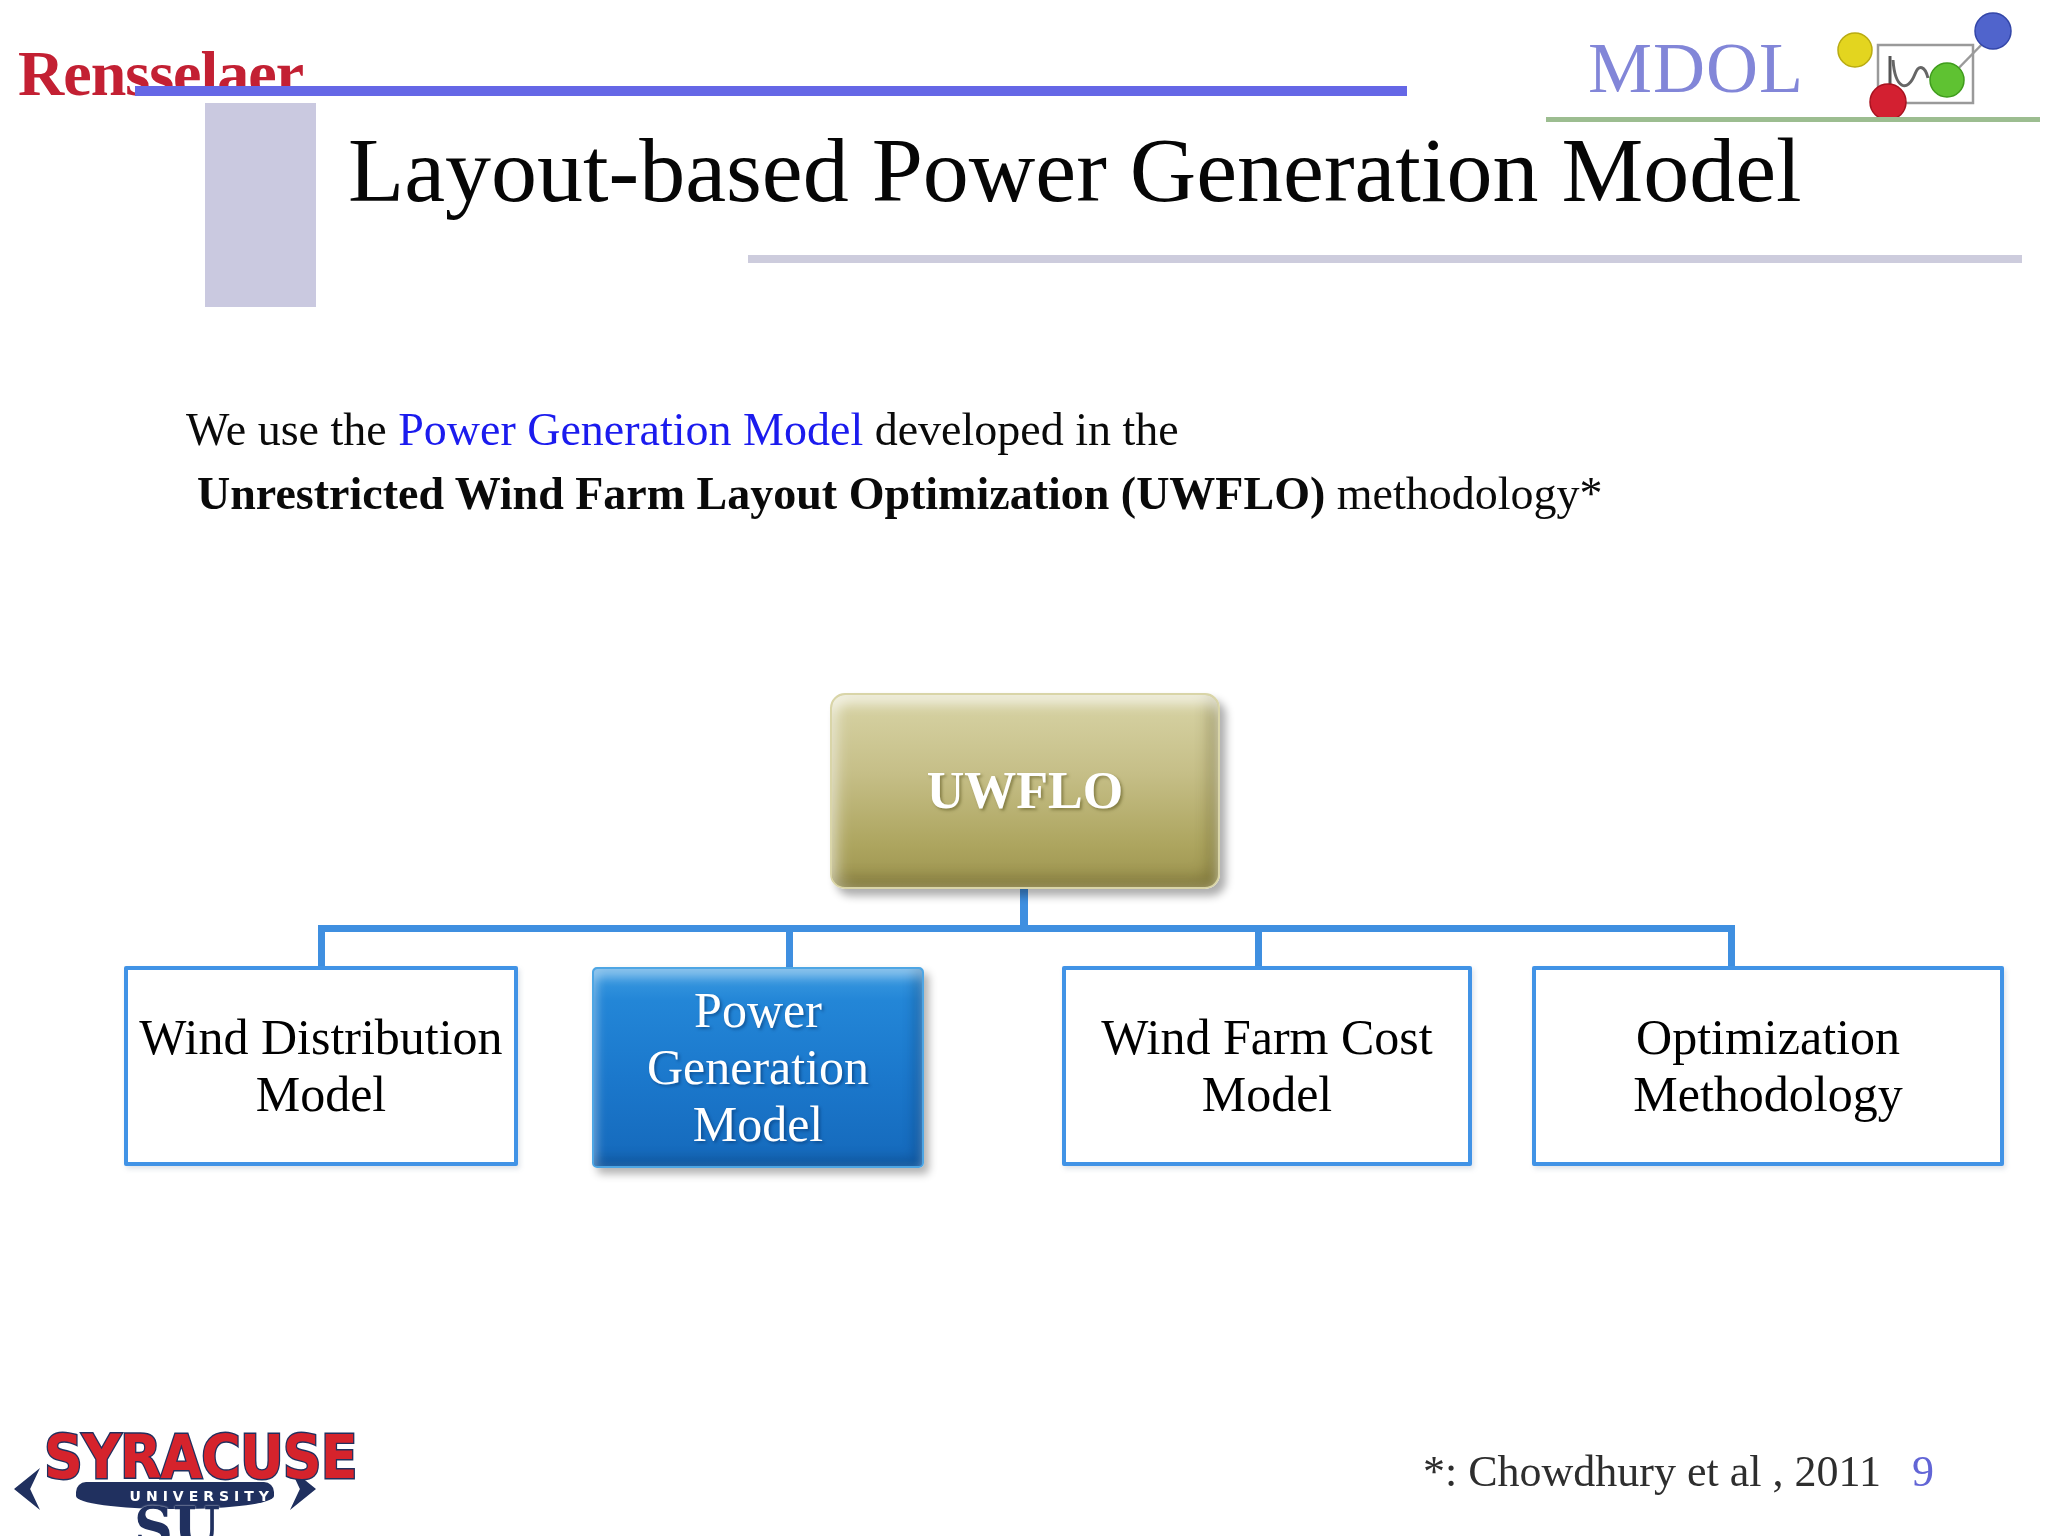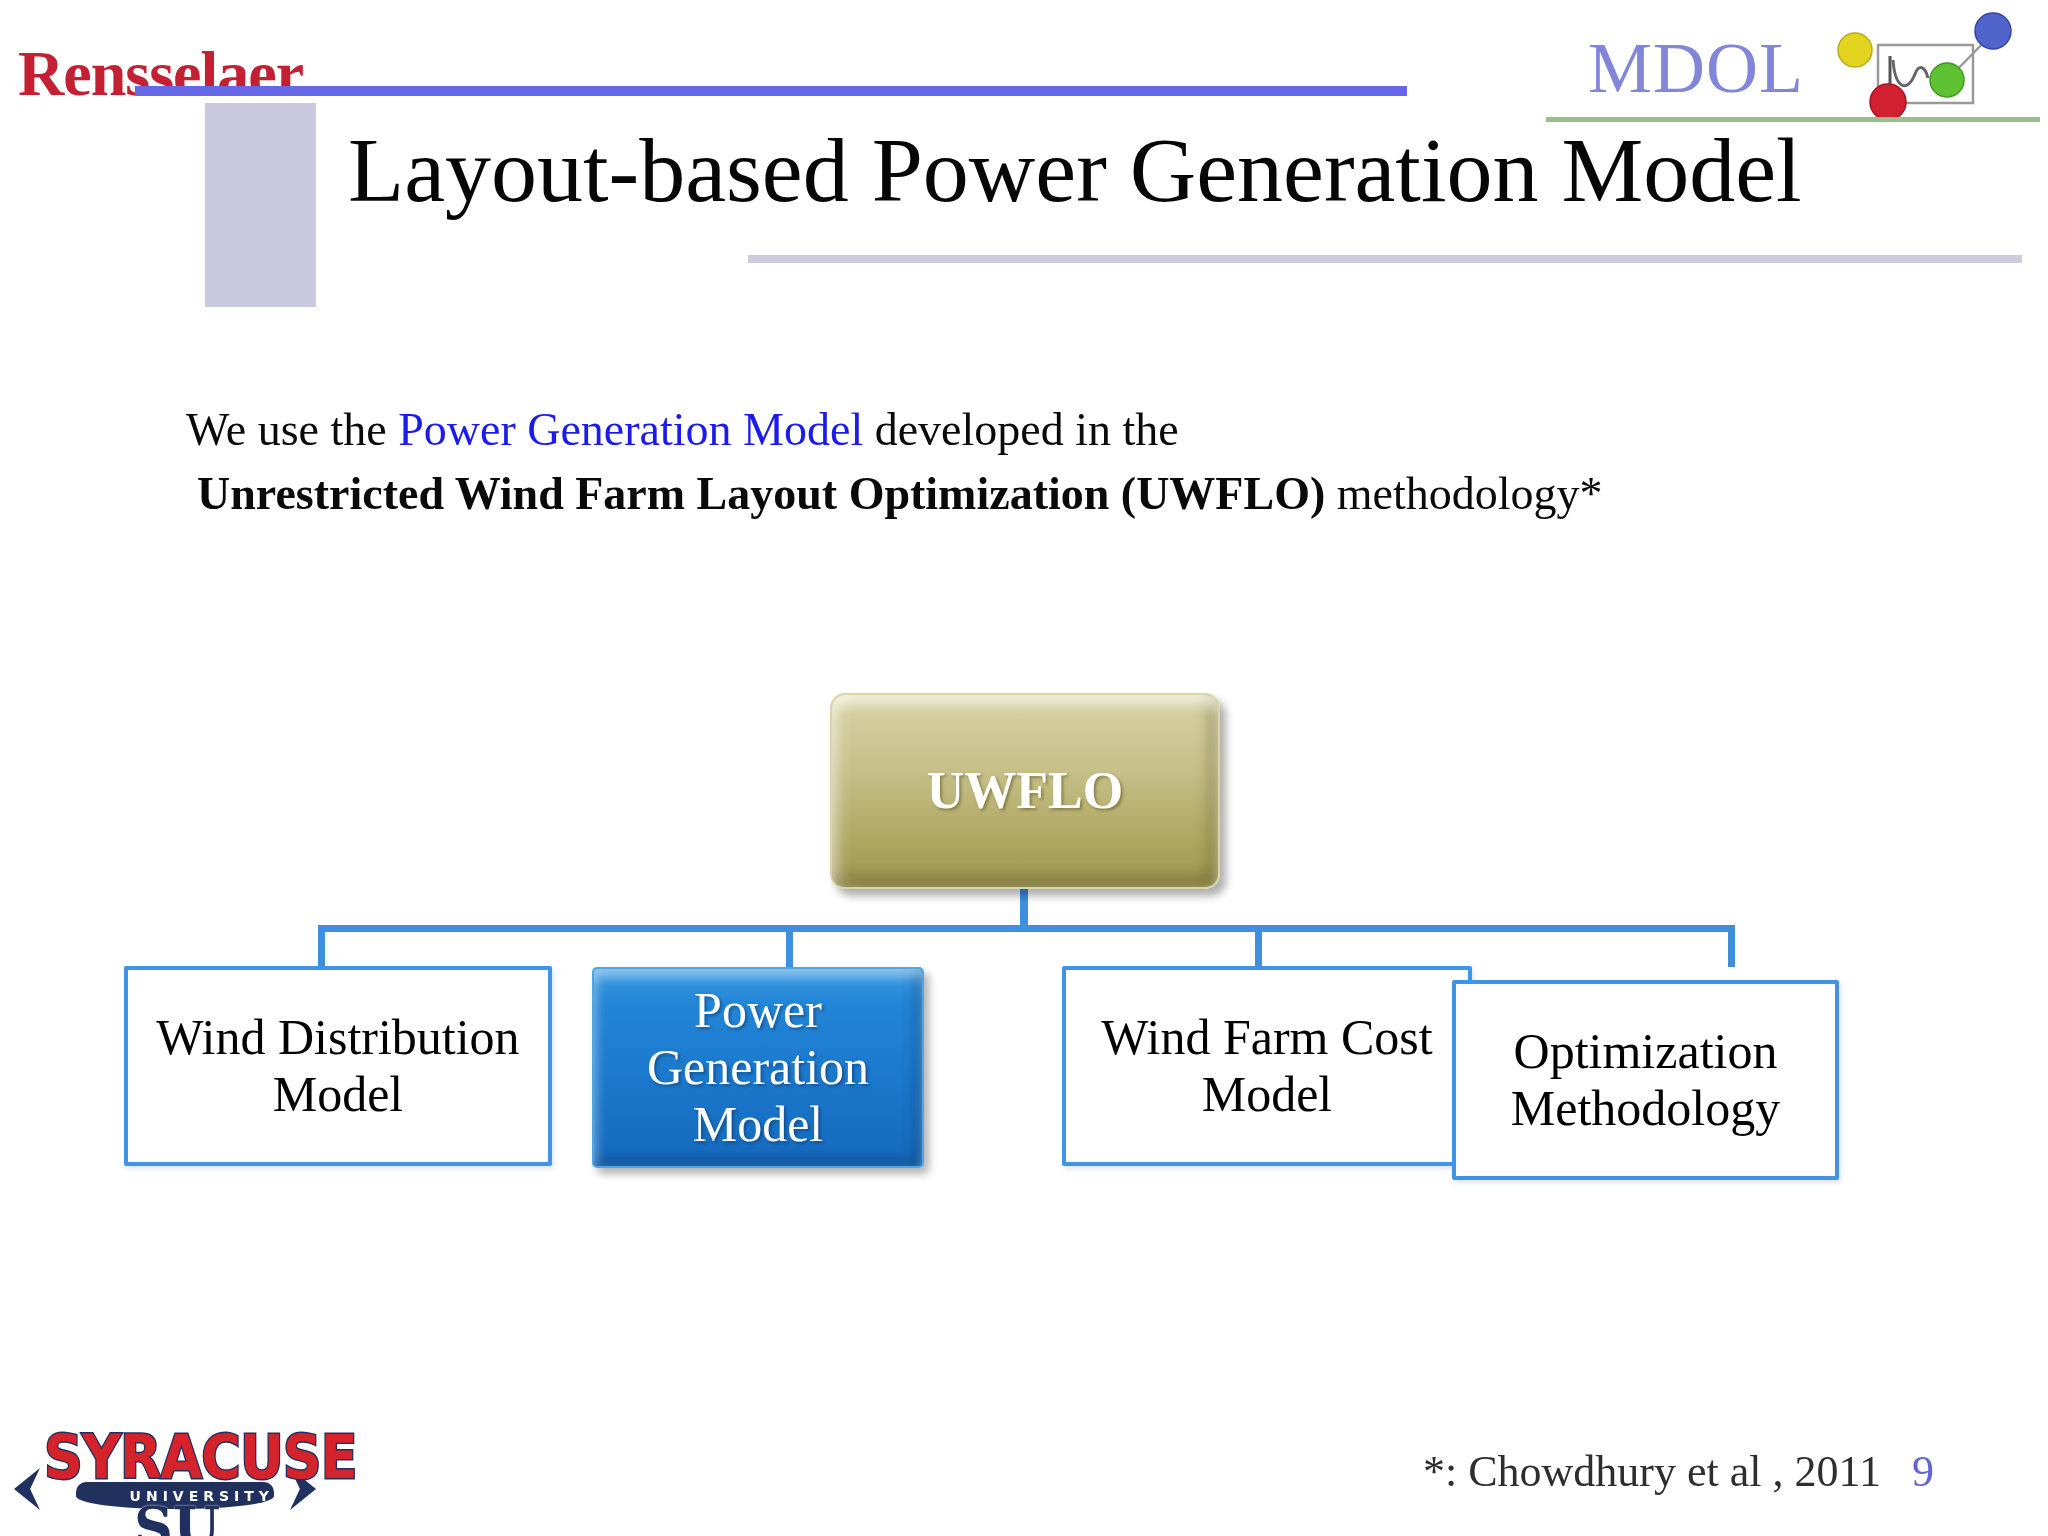--- a/index.html
+++ b/index.html
@@ -133,36 +133,36 @@
   <div class="abs connector" style="left:318px; top:925px; width:1417px; height:7px;"></div>
   <div class="abs connector" style="left:318px; top:930px; width:7px; height:37px;"></div>
   <div class="abs connector" style="left:786px; top:930px; width:7px; height:39px;"></div>
   <div class="abs connector" style="left:1255px; top:930px; width:7px; height:37px;"></div>
   <div class="abs connector" style="left:1728px; top:930px; width:7px; height:37px;"></div>
 
   <div class="abs root-box">
     <div>UWFLO</div>
   </div>
 
-  <div class="abs child-box" style="left:124px; width:428px;">
+  <div class="abs child-box" style="left:124px; width:394px;">
     <div>Wind Distribution</div>
     <div>Model</div>
   </div>
 
   <div class="abs child-box highlight" style="left:592px; width:332px;">
     <div>Power Generation</div>
     <div>Model</div>
   </div>
 
   <div class="abs child-box" style="left:1062px; width:410px;">
     <div>Wind Farm Cost</div>
     <div>Model</div>
   </div>
 
-  <div class="abs child-box" style="left:1452px; width:387px;margin-top:14px;">
+  <div class="abs child-box" style="left:1532px; width:472px;">
     <div>Optimization</div>
     <div>Methodology</div>
   </div>
 
   <div class="abs syracuse">
     <div class="burst left"></div>
     <div class="burst right"></div>
     <div class="syr-word">SYRACUSE</div>
     <div class="syr-band">
         <span>UNIVERSITY</span>

